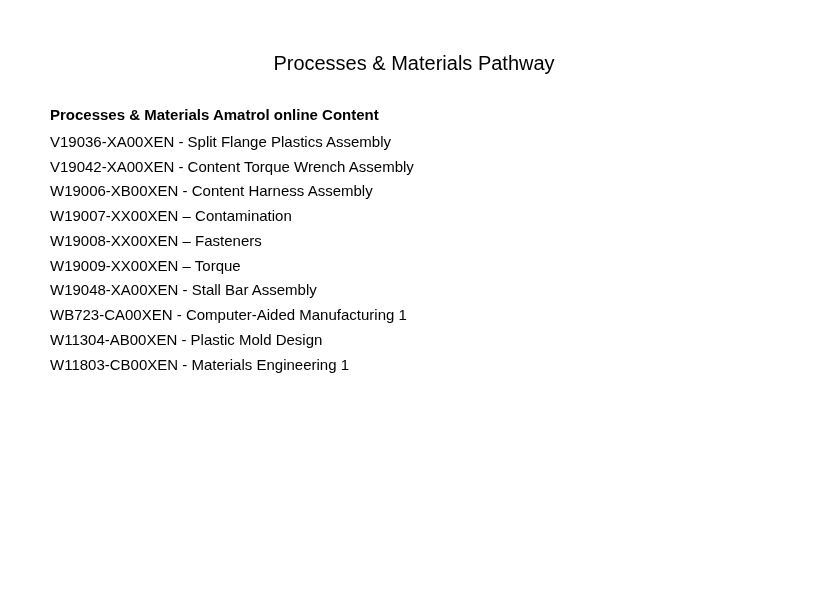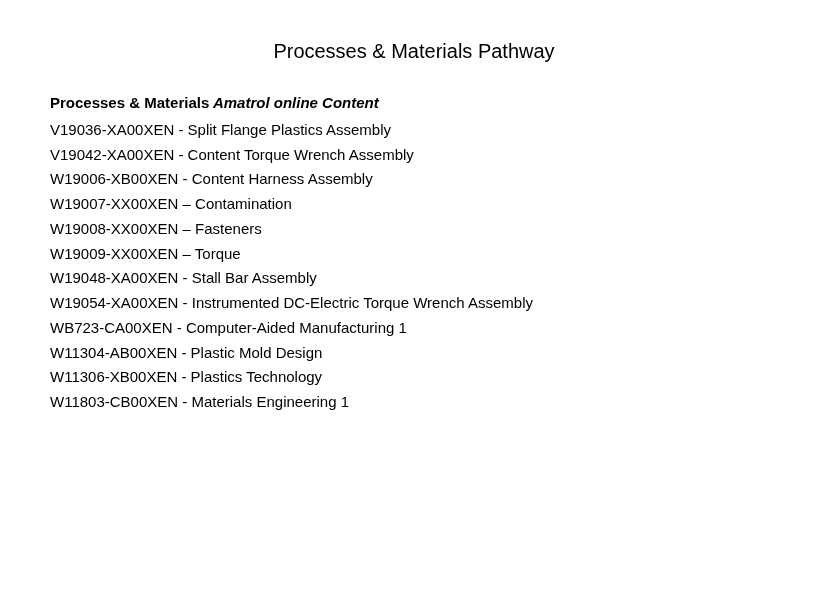--- a/index.html
+++ b/index.html
@@ -14,42 +14,41 @@
       background: #ffffff;
       font-family: Arial, sans-serif;
       font-size: 15px;
       color: #000000;
       overflow: hidden;
     }
 
     .page-container {
       width: 828px;
       height: 605px;
-      padding: 40px 50px;
+      padding: 52px 50px;
     }
 
     .page-title {
       text-align: center;
       font-size: 20px;
       font-weight: normal;
       margin-bottom: 28px;
       color: #000000;
     }
 
     .content-block {
       line-height: 1.65;
     }
 
     .heading-line {
       font-weight: bold;
       margin-bottom: 2px;
     }
 
     .heading-line span.italic {
-      font-style: italic;
       font-weight: bold;
     }
 
     .item-line {
       font-weight: normal;
     }
   </style>
 </head>
 <body>
 
@@ -61,20 +60,18 @@
       <span>Processes &amp; Materials</span><span class="italic"> Amatrol online Content</span>
     </div>
     <div id="items-container">
         <div class="item-line">V19036-XA00XEN - Split Flange Plastics Assembly</div>
         <div class="item-line">V19042-XA00XEN - Content Torque Wrench Assembly</div>
         <div class="item-line">W19006-XB00XEN - Content Harness Assembly</div>
         <div class="item-line">W19007-XX00XEN – Contamination</div>
         <div class="item-line">W19008-XX00XEN – Fasteners</div>
         <div class="item-line">W19009-XX00XEN – Torque</div>
         <div class="item-line">W19048-XA00XEN - Stall Bar Assembly</div>
-        <div class="item-line">W19054-XA00XEN - Instrumented DC-Electric Torque Wrench Assembly</div>
         <div class="item-line">WB723-CA00XEN - Computer-Aided Manufacturing 1</div>
         <div class="item-line">W11304-AB00XEN - Plastic Mold Design</div>
-        <div class="item-line">W11306-XB00XEN - Plastics Technology</div>
         <div class="item-line">W11803-CB00XEN - Materials Engineering 1</div>
       </div>
   </div>
 </div>
 
 </body></html>

